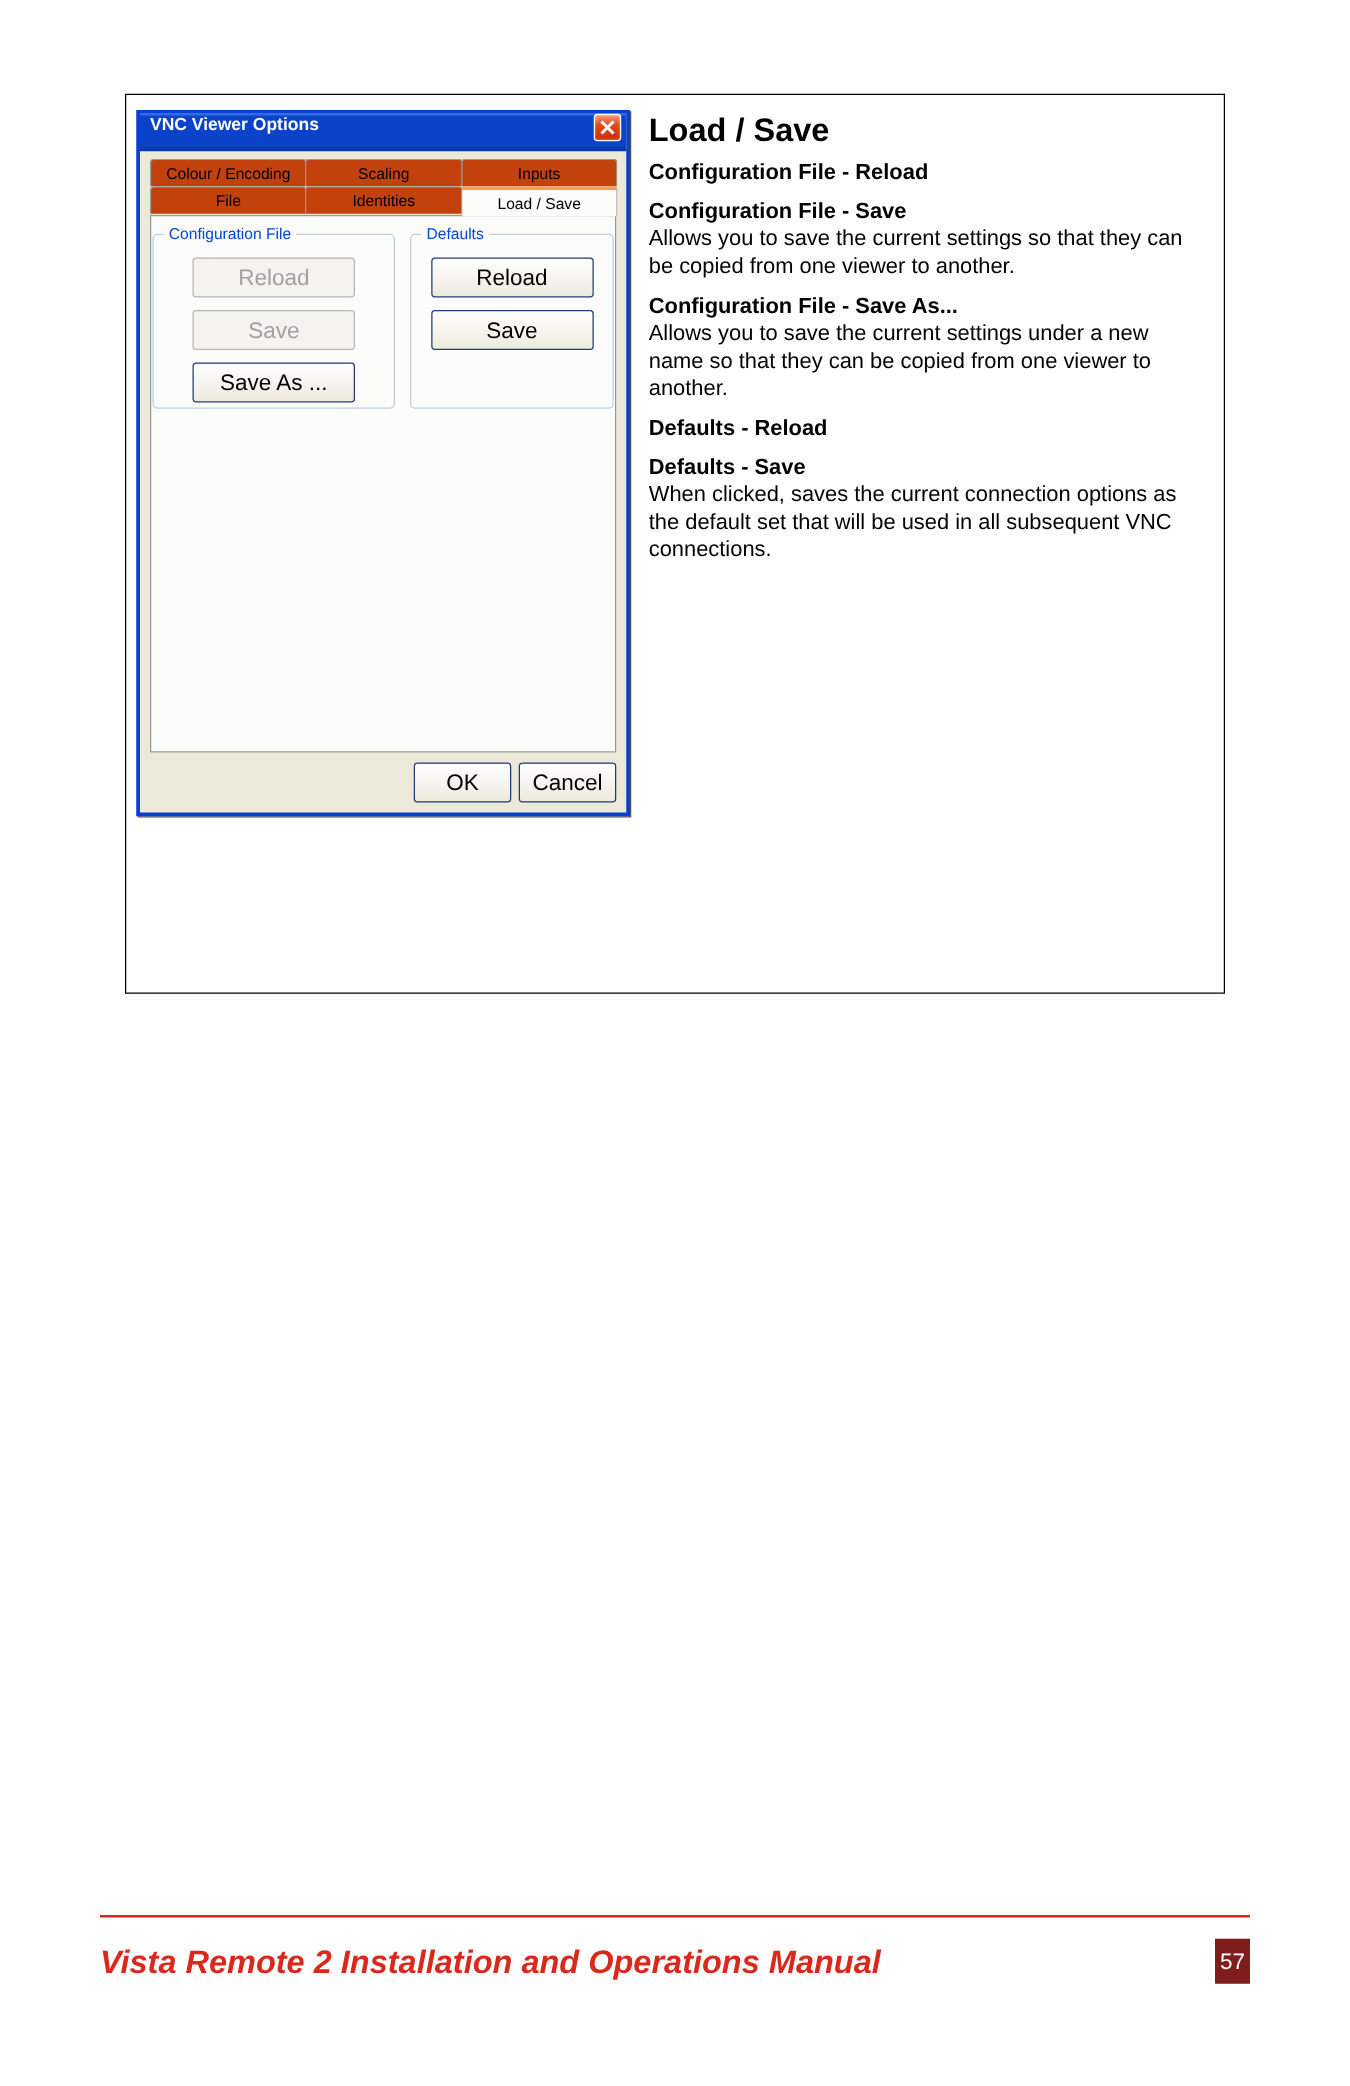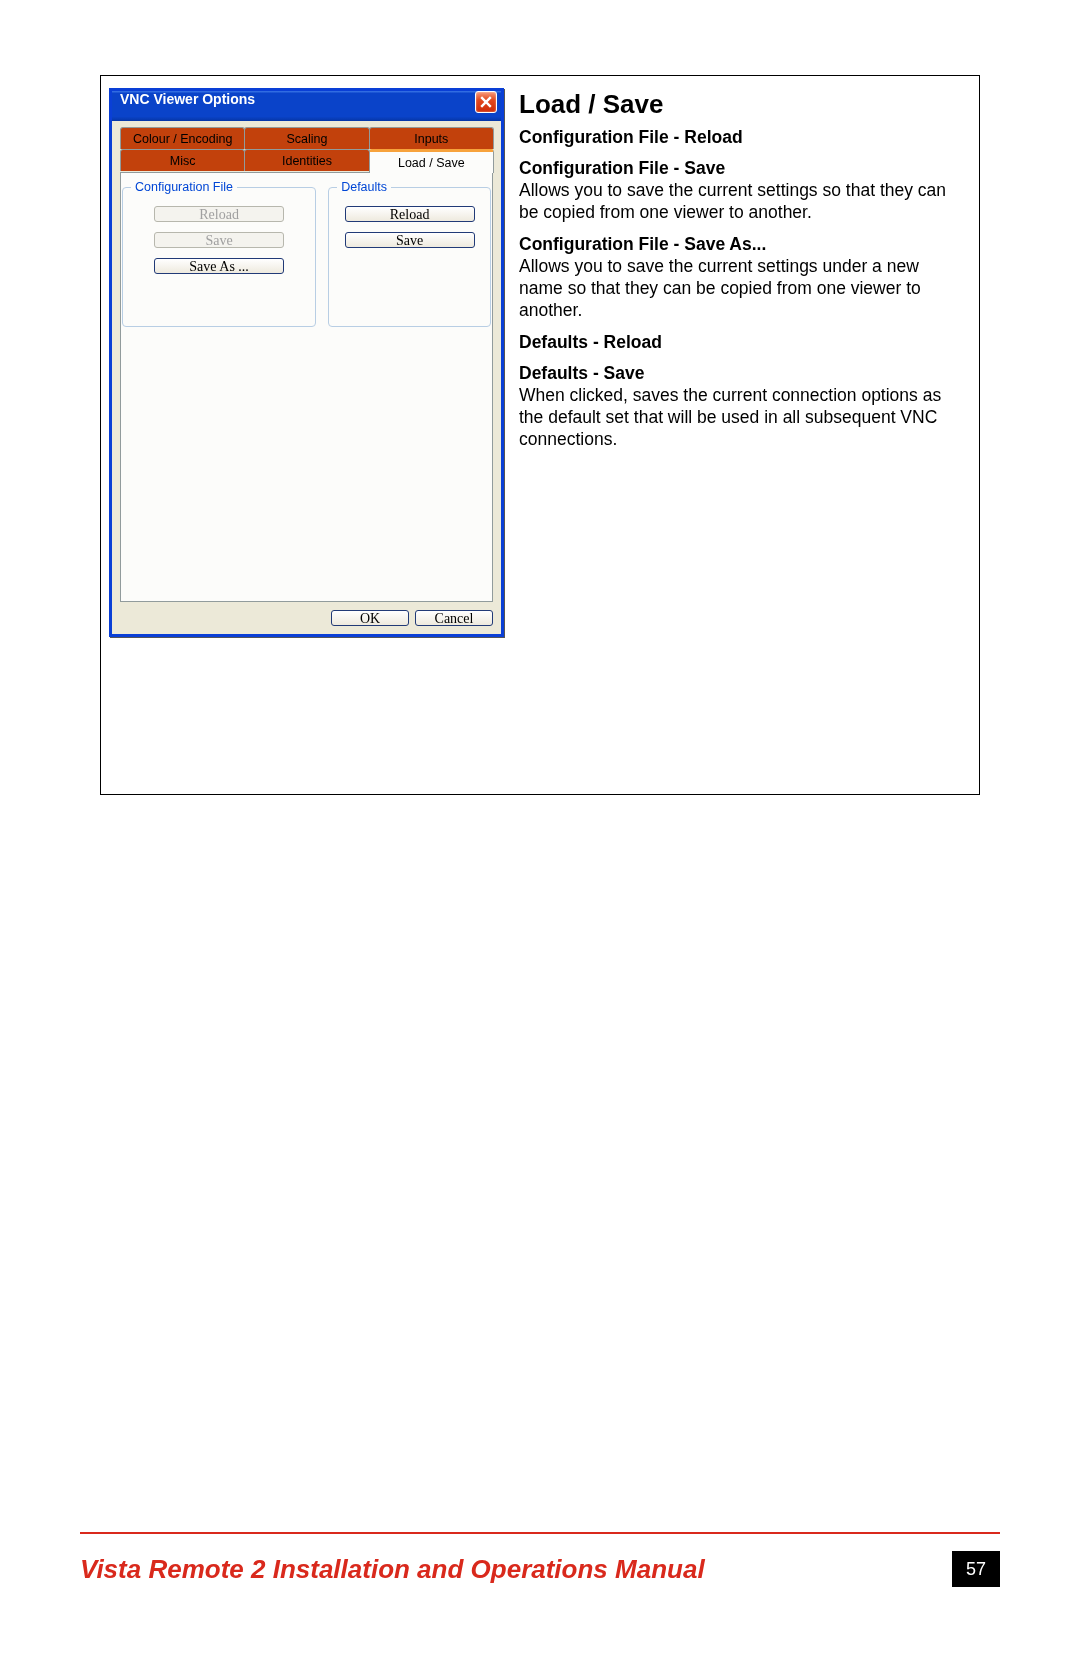--- a/index.html
+++ b/index.html
@@ -127,27 +127,27 @@
     top: -8px;
     left: 8px;
     background: #fcfcfa;
     padding: 0 4px;
     color: #0046d5;
     font-size: 12.5px;
   }
   .xp-button {
     display: block;
     width: 130px;
-    height: 16px;
+    height: 32px;
     margin: 0 auto 10px auto;
     background: linear-gradient(to bottom, #fff, #eeeade);
     border: 1px solid #213a77;
     border-radius: 3px;
-    font-size: 14px;
-    font-family: Liberation Serif, serif;
+    font-size: 18px;
+    font-family: Liberation Sans, sans-serif;
     color: #000;
   }
   .xp-button.disabled {
     color: #a0a0a0;
     border-color: #b7b7ad;
     background: #f4f3ee;
   }
   .dialog-actions {
     display: flex;
     justify-content: flex-end;
@@ -174,23 +174,23 @@
   }
   .footer-title {
     color: #d9291c;
     font-weight: bold;
     font-size: 26px;
     font-style: italic;
     font-family: Arial, sans-serif;
     flex: 1;
   }
   .page-badge {
-    width: 48px;
+    width: 28px;
     height: 36px;
-    background: #000000;
+    background: #7f1d1d;
     color: #fff;
     display: flex;
     align-items: center;
     justify-content: center;
     font-size: 18px;
     text-align: right;
   }
 </style>
 </head>
 <body>
@@ -208,21 +208,21 @@
         </div>
       </div>
       <div class="window-body">
         <div class="tabstrip">
           <div class="tabrow back">
             <div class="tab">Colour / Encoding</div>
             <div class="tab">Scaling</div>
             <div class="tab">Inputs</div>
           </div>
           <div class="tabrow front">
-            <div class="tab">Misc</div>
+            <div class="tab">File</div>
             <div class="tab">Identities</div>
             <div class="tab active">Load / Save</div>
           </div>
         </div>
         <div class="tab-panel">
           <div class="groupbox config">
             <div class="group-legend">Configuration File</div>
             <button class="xp-button disabled">Reload</button>
             <button class="xp-button disabled">Save</button>
             <button class="xp-button">Save As ...</button>

